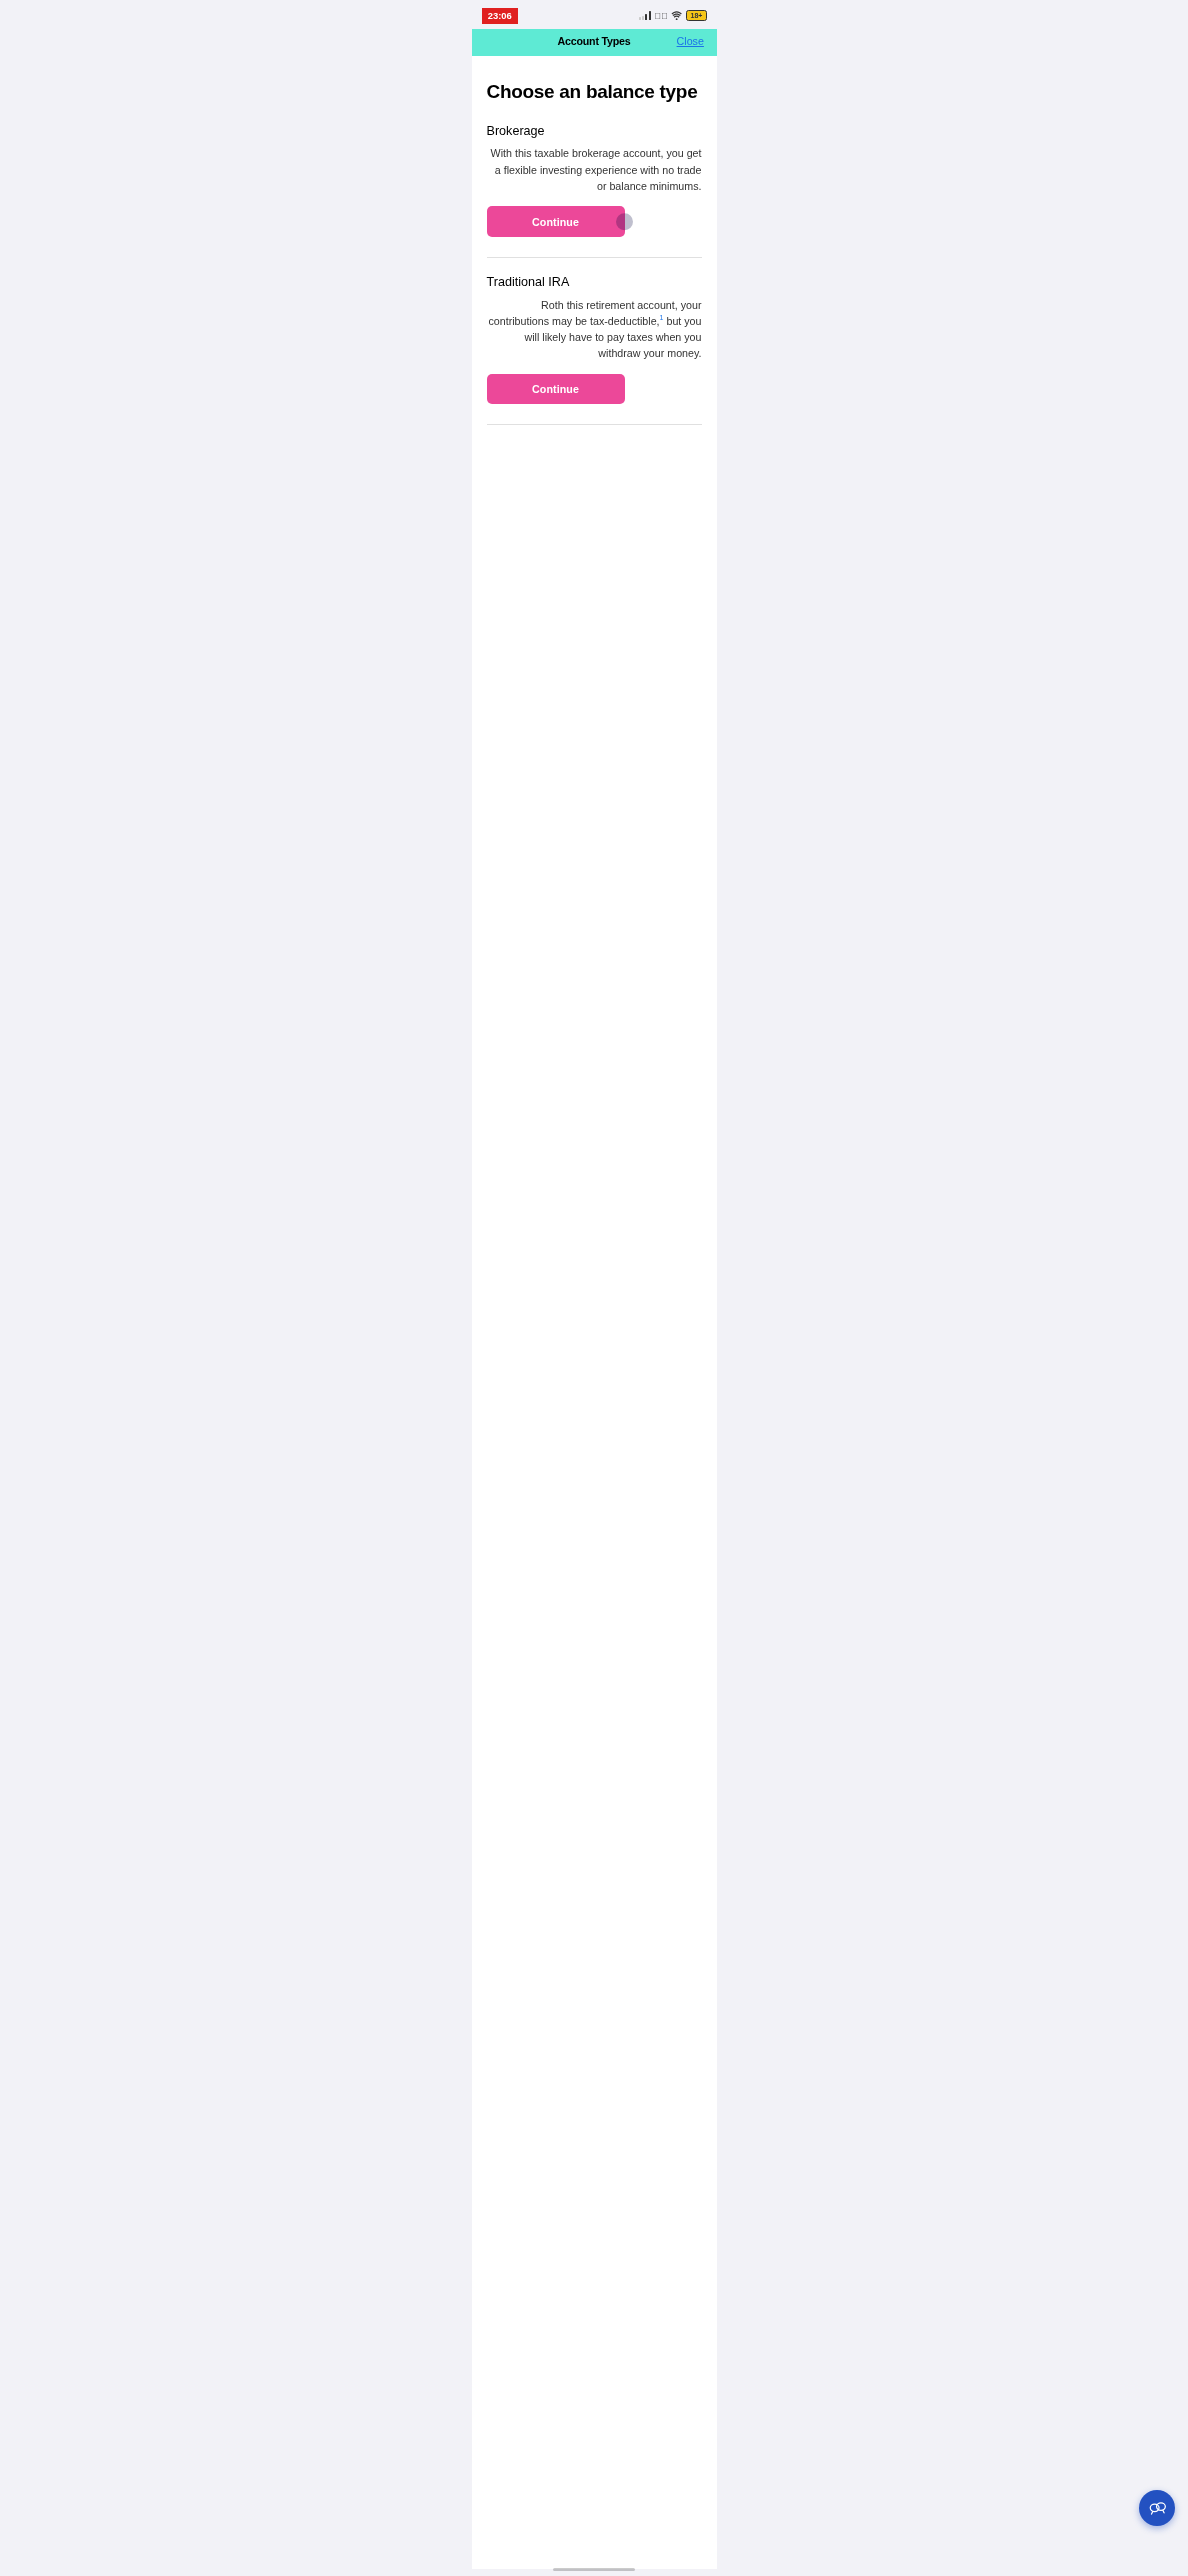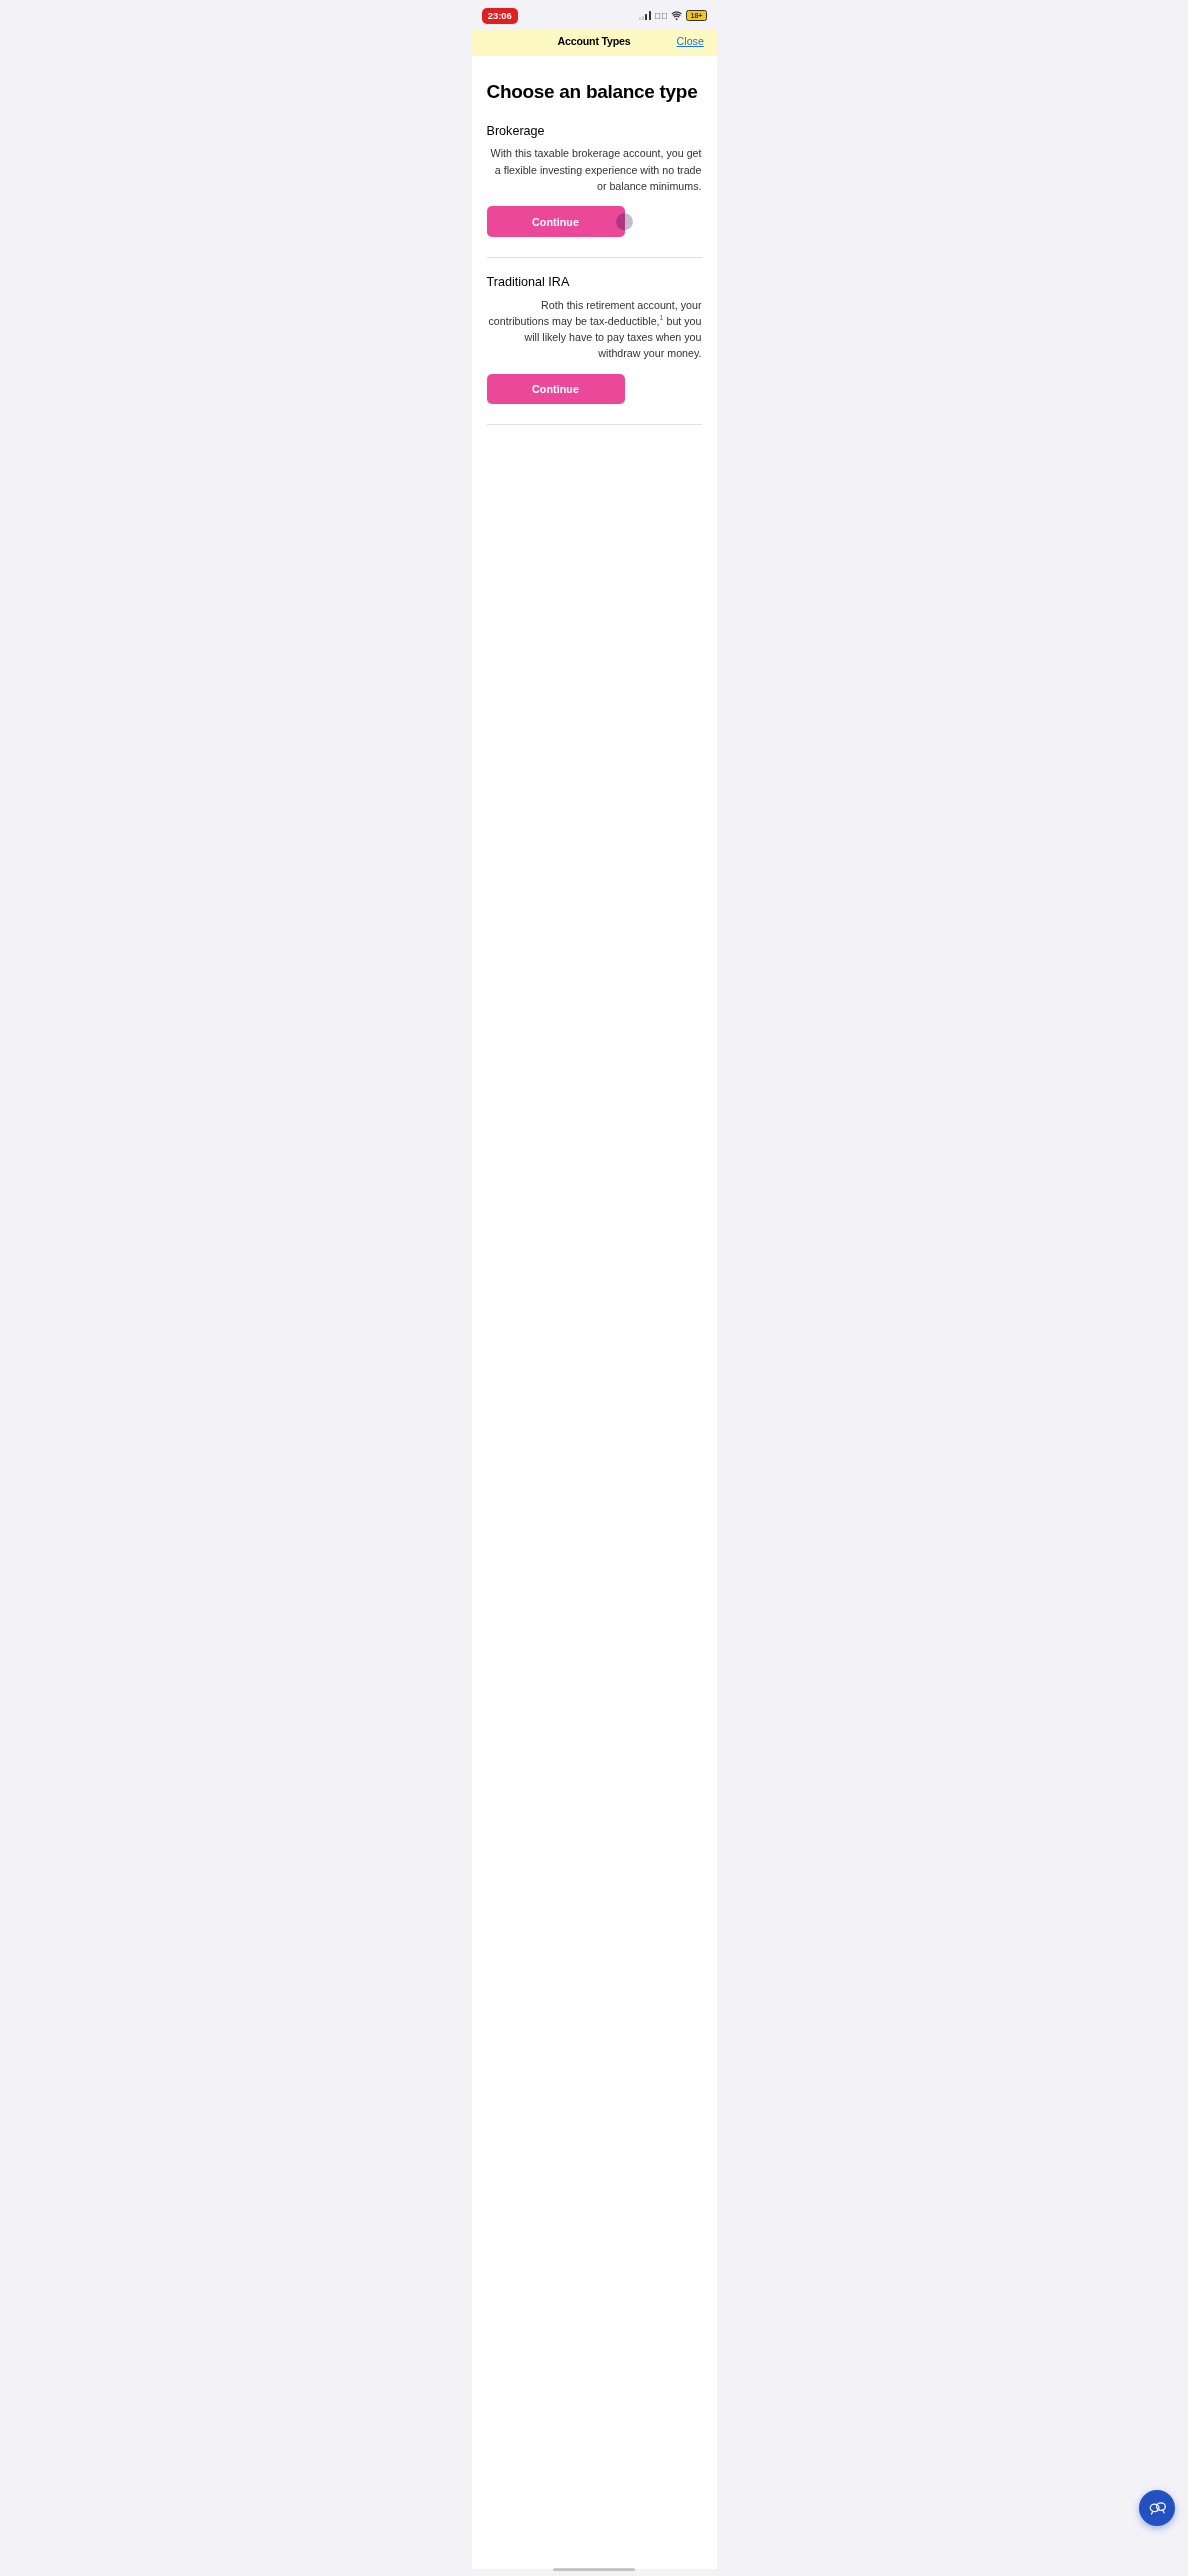--- a/index.html
+++ b/index.html
@@ -27,21 +27,21 @@
       padding: 7.5px 10px 5px;
       background-color: #f2f2f7;
     }
 
     .status-time {
       background-color: #e02020;
       color: white;
       font-size: 9.4px;
       font-weight: 700;
       padding: 2.5px 6.3px;
-      border-radius: 5px;
+      border-radius: 0;
     }
 
     .status-icons {
       display: flex;
       align-items: center;
       gap: 3.8px;
     }
 
     .signal-icon {
       display: flex;
@@ -74,21 +74,21 @@
       border-radius: 2.5px;
       border: 0.9px solid #333;
     }
 
     
     .nav-header {
       display: flex;
       justify-content: center;
       align-items: center;
       padding: 6.3px 12.6px 8.8px;
-      background-color: #fef9c3;
+      background-color: #5eead4;
       position: relative;
     }
 
     .nav-title {
       font-size: 10.7px;
       font-weight: 600;
       color: #000;
       letter-spacing: -0.2px;
     }
 

